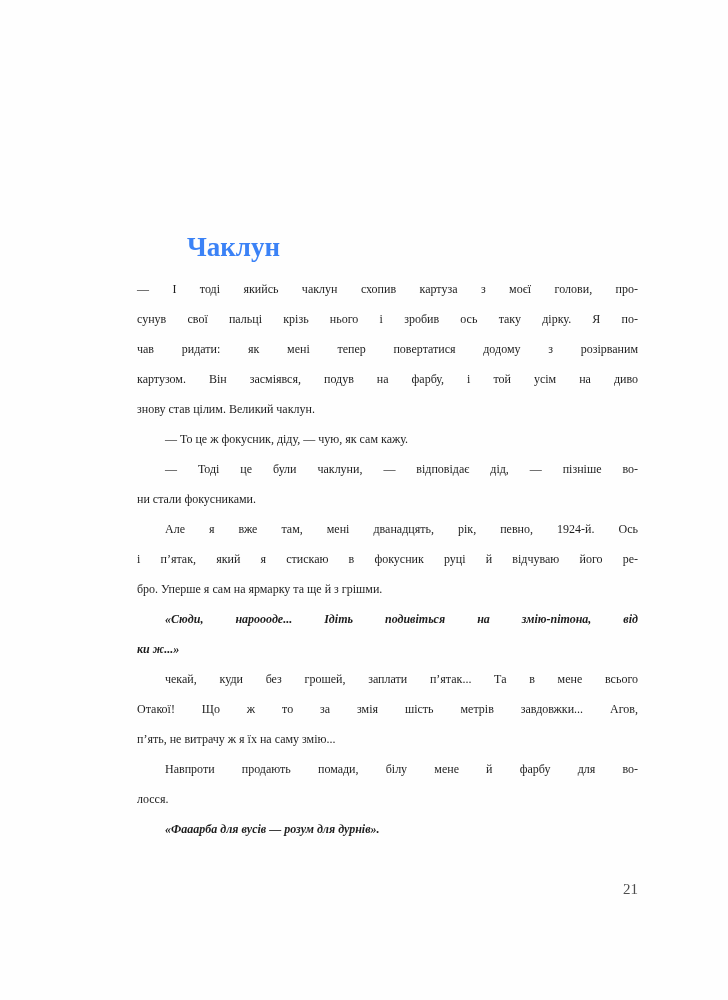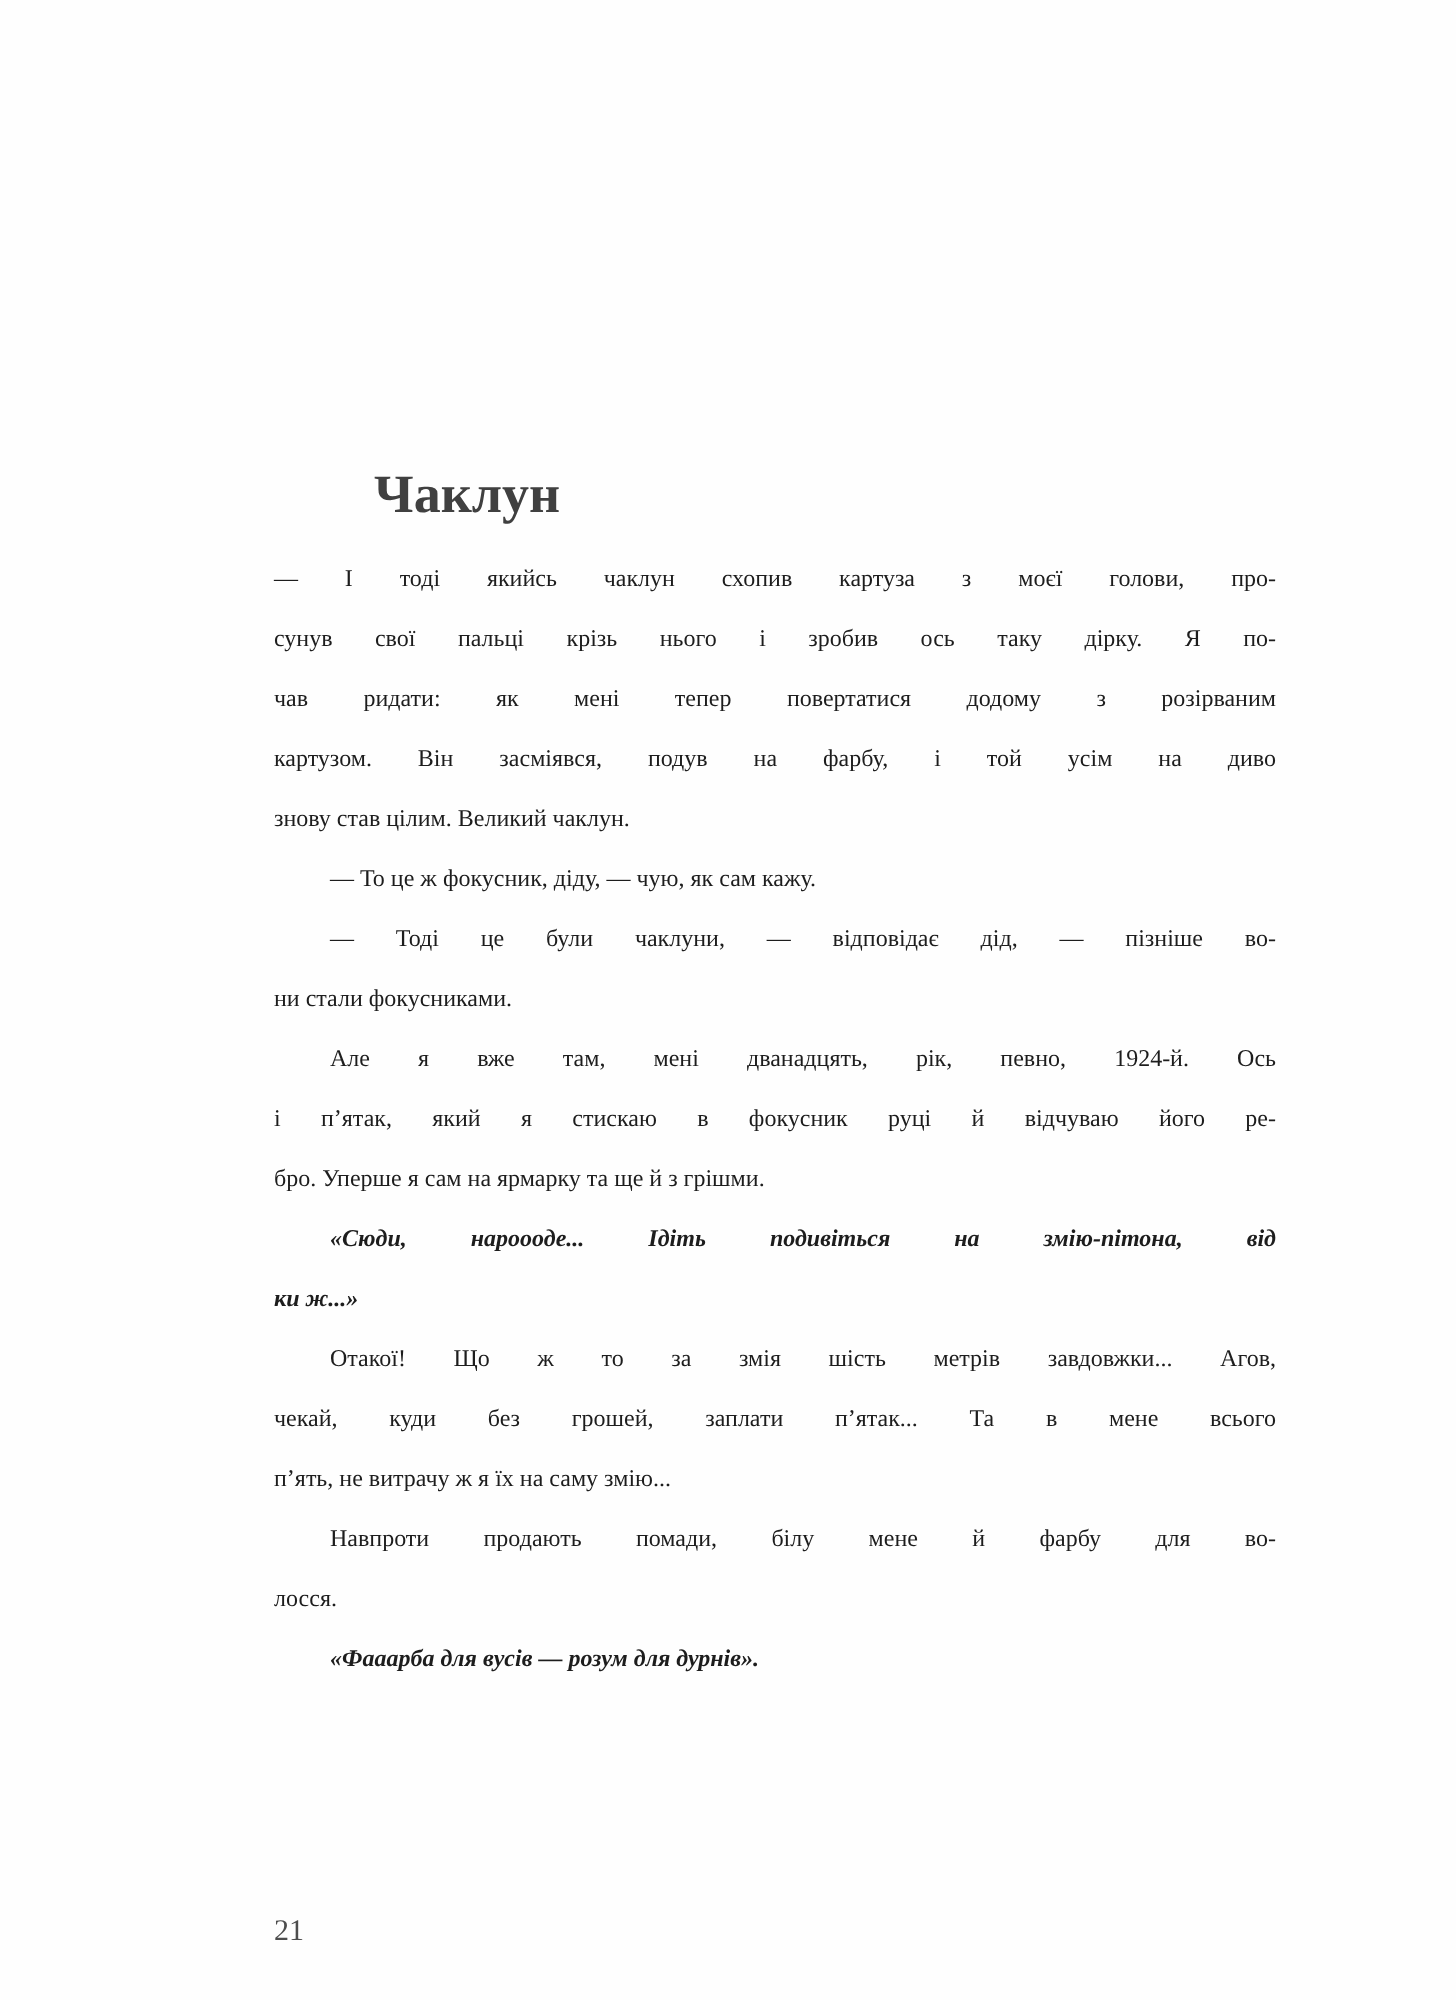--- a/index.html
+++ b/index.html
@@ -47,33 +47,34 @@
     text-align-last: justify;
   }
   .para .line.last {
     text-align-last: left;
   }
   .para.indent .line:first-child {
     text-indent: 28px;
   }
   .page-number {
     position: absolute;
-    top: 958px;
+    top: 881px;
     left: 137px;
     width: 501px;
+    text-align: right;
     font-size: 15px;
     color: #4d4d4d;
   }
 </style>
 </head>
 <body style="background: rgb(254, 254, 254); color: rgb(29, 29, 29);">
 
 <div class="page">
   <div class="content">
-    <h1 class="chapter-title" style="color: #404040;">Чаклун</h1>
+    <h1 class="chapter-title" style="color: #3b82f6;">Чаклун</h1>
     <div>
         <div class="para">
           <div class="line">— І тоді якийсь чаклун схопив картуза з моєї голови, про-</div>
           <div class="line">сунув свої пальці крізь нього і зробив ось таку дірку. Я по-</div>
           <div class="line">чав ридати: як мені тепер повертатися додому з розірваним</div>
           <div class="line">картузом. Він засміявся, подув на фарбу, і той усім на диво</div>
           <div class="line last">знову став цілим. Великий чаклун.</div>
         </div>
         <div class="para indent">
           <div class="line last">— То це ж фокусник, діду, — чую, як сам кажу.</div>
@@ -85,22 +86,22 @@
         <div class="para indent">
           <div class="line">Але я вже там, мені дванадцять, рік, певно, 1924-й. Ось</div>
           <div class="line">і п’ятак, який я стискаю в фокусник руці й відчуваю його ре-</div>
           <div class="line last">бро. Уперше я сам на ярмарку та ще й з грішми.</div>
         </div>
         <div class="para indent italic">
           <div class="line">«Сюди, нароооде... Ідіть подивіться на змію-пітона, від</div>
           <div class="line last">ки ж...»</div>
         </div>
         <div class="para indent">
+          <div class="line">чекай, куди без грошей, заплати п’ятак... Та в мене всього</div>
           <div class="line">Отакої! Що ж то за змія шість метрів завдовжки... Агов,</div>
-          <div class="line">чекай, куди без грошей, заплати п’ятак... Та в мене всього</div>
           <div class="line last">п’ять, не витрачу ж я їх на саму змію...</div>
         </div>
         <div class="para indent">
           <div class="line">Навпроти продають помади, білу мене й фарбу для во-</div>
           <div class="line last">лосся.</div>
         </div>
         <div class="para indent italic">
           <div class="line last">«Фааарба для вусів — розум для дурнів».</div>
         </div>
       </div>

